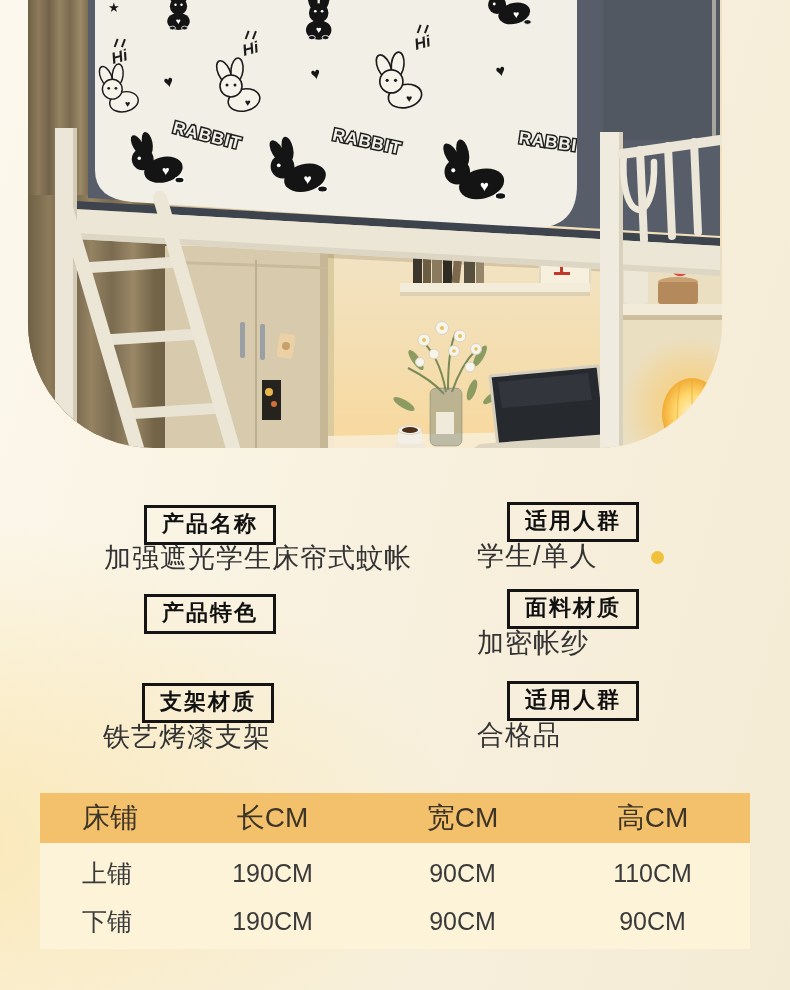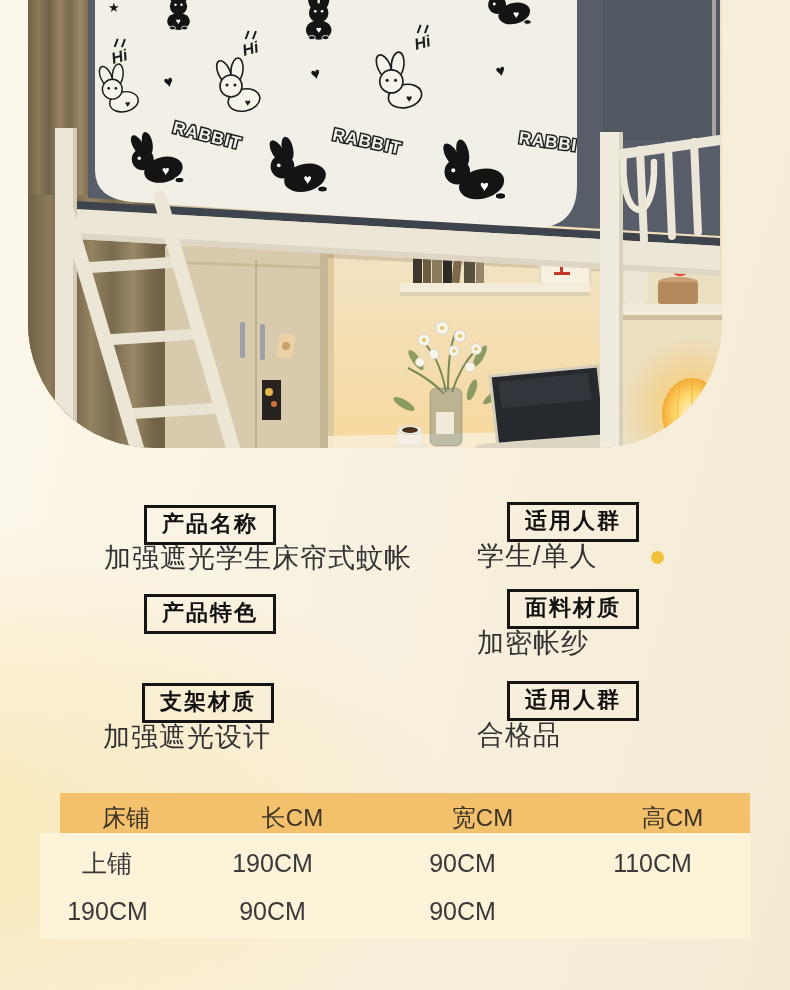--- a/index.html
+++ b/index.html
@@ -14,22 +14,22 @@
     border-radius:0 0 125px 125px;overflow:hidden;}
   .photo svg{display:block;}
   
   .spec-item{position:absolute;padding-left:36px;}
   .spec-label-box{display:inline-block;border:3px solid #141414;padding:1px 15px 3px 15px;
     font-size:22px;font-weight:700;color:#111;letter-spacing:2px;white-space:nowrap;}
   .spec-value{position:absolute;font-size:27px;color:#333;letter-spacing:1px;white-space:nowrap;}
   .accent-dot{position:absolute;left:651px;top:551px;width:13px;height:13px;border-radius:50%;background:#f0c23c;}
   
   .size-table{position:absolute;left:40px;top:793px;width:710px;}
-  .thead{display:grid;grid-template-columns:135px 195px 185px 195px;height:40px;line-height:50px;
-    background:#f3c06c;font-size:24px;color:#3d3428;margin-left:20px;}
+  .thead{display:grid;grid-template-columns:135px 195px 185px 195px;height:50px;line-height:50px;
+    background:#f3c06c;font-size:28px;color:#3d3428;}
   .tbody{background:#fcf3d8;padding:6px 0 4px 0;}
   .trow{display:grid;grid-template-columns:135px 195px 185px 195px;height:48px;line-height:48px;
     font-size:25px;color:#3a3a3a;}
   .c0{padding-left:42px;text-align:left;}
   .cc{text-align:center;}
 </style>
 </head>
 <body>
 
 <div class="page">
@@ -310,21 +310,21 @@
   </div>
 
   <div class="spec-item" style="left:471px;top:589px;">
     <span class="spec-label-box">面料材质</span>
   </div>
   <div class="spec-value" style="left:477px;top:625px;">加密帐纱</div>
 
   <div class="spec-item" style="left:106px;top:683px;">
     <span class="spec-label-box">支架材质</span>
   </div>
-  <div class="spec-value" style="left:103px;top:719px;">加强遮光设计</div>
+  <div class="spec-value" style="left:103px;top:719px;">铁艺烤漆支架</div>
 
   <div class="spec-item" style="left:471px;top:681px;">
     <span class="spec-label-box">适用人群</span>
   </div>
   <div class="spec-value" style="left:477px;top:717px;">合格品</div>
 
   <div class="size-table">
     <div class="thead">
       <div class="c0">床铺</div>
       <div class="cc">长CM</div>
@@ -332,20 +332,21 @@
       <div class="cc">高CM</div>
     </div>
     <div class="tbody">
       <div class="trow">
         <div class="c0">上铺</div>
         <div class="cc">190CM</div>
         <div class="cc">90CM</div>
         <div class="cc">110CM</div>
       </div>
       <div class="trow">
+        <div class="c0">下铺</div>
         <div class="cc">190CM</div>
         <div class="cc">90CM</div>
         <div class="cc">90CM</div>
       </div>
     </div>
   </div>
 
 </div>
 
 </body></html>

